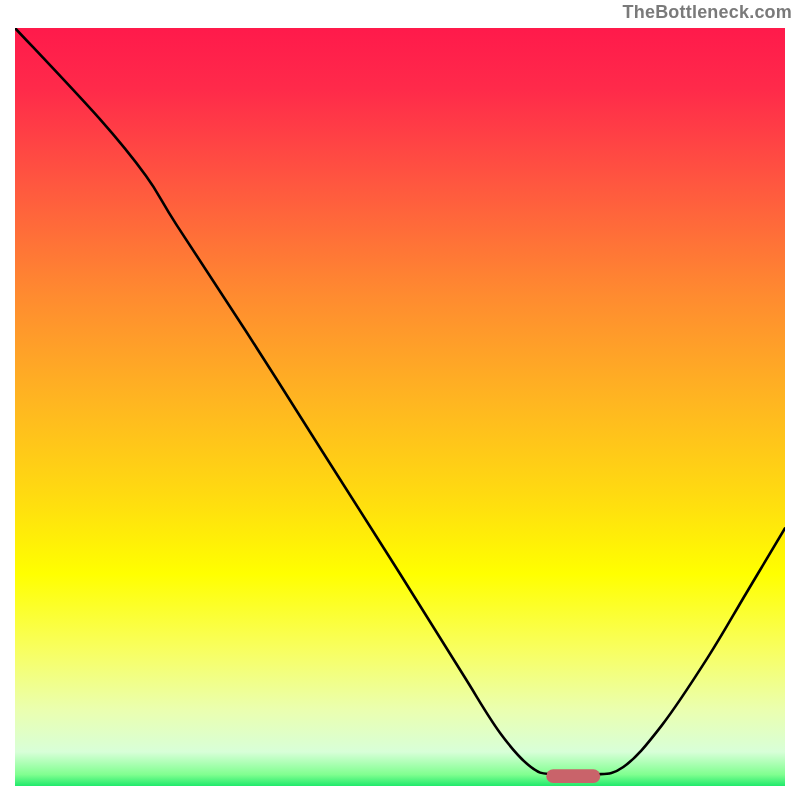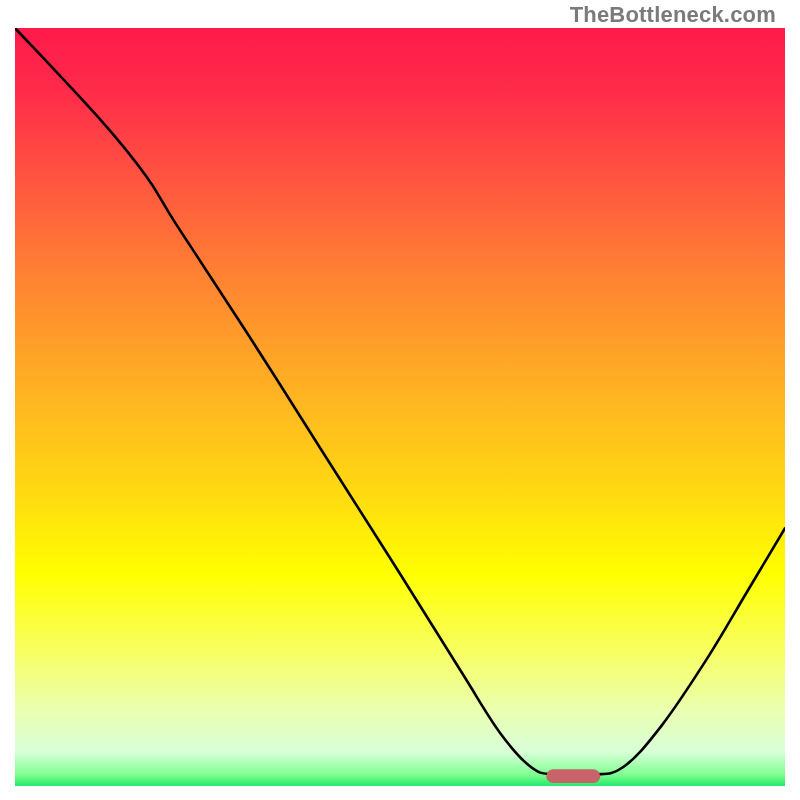--- a/index.html
+++ b/index.html
@@ -12,22 +12,22 @@
     overflow: hidden;
   }
   .container {
     position: relative;
     width: 800px;
     height: 800px;
   }
   .watermark {
     position: absolute;
     top: 2px;
-    right: 24px;
-    font-size: 22px;
+    right: 8px;
+    font-size: 18px;
     font-weight: bold;
     color: #7a7a7a;
     letter-spacing: 0.2px;
   }
   .plot {
     position: absolute;
     left: 15px;
     top: 28px;
     width: 770px;
     height: 758px;

